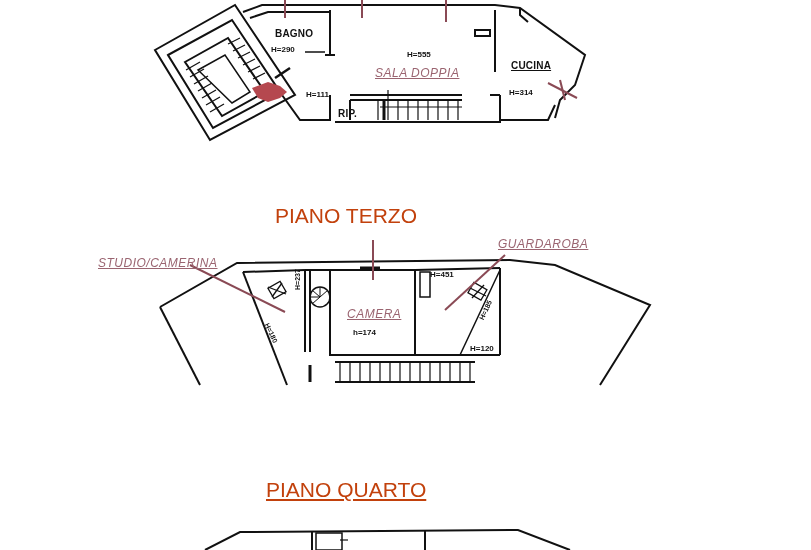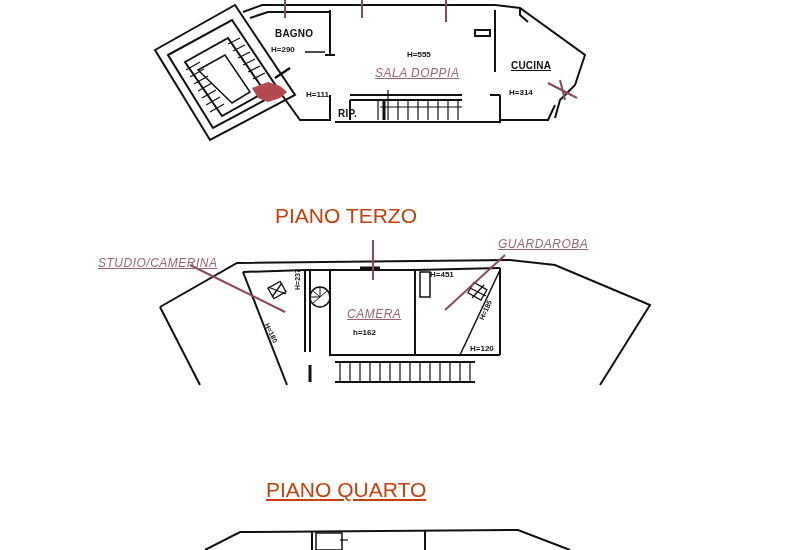--- a/index.html
+++ b/index.html
@@ -163,19 +163,19 @@
 <div class="lbl room" style="left:503px;top:60px;text-decoration:underline;">CUCINA</div>
 <div class="lbl h" style="left:509px;top:88px;">H=314</div>
 <div class="lbl h" style="left:306px;top:90px;">H=111</div>
 <div class="lbl room" style="left:330px;top:108px;text-align:center;">RIP.</div>
 
 <div class="lbl title" style="left:275px;top:204px;">PIANO TERZO</div>
 <div class="lbl annot" style="left:70px;top:256px;color:#9a6470;margin-left:28px;">STUDIO/CAMERINA</div>
 <div class="lbl h" style="left:294px;top:290px;transform:rotate(-90deg);transform-origin:left top;font-size:7px;">H=237</div>
 <div class="lbl h" style="left:270px;top:322px;transform:rotate(65deg);transform-origin:left top;font-size:7px;">H=180</div>
 <div class="lbl annot" style="left:347px;top:307px;color:#9a6470;">CAMERA</div>
-<div class="lbl h" style="left:353px;top:328px;">h=162</div>
+<div class="lbl h" style="left:353px;top:328px;">h=174</div>
 <div class="lbl annot" style="left:498px;top:237px;color:#9a6470;text-align:center;">GUARDAROBA</div>
 <div class="lbl h" style="left:430px;top:270px;">H=451</div>
 <div class="lbl h" style="left:478px;top:318px;transform:rotate(-65deg);transform-origin:left top;font-size:7px;">H=185</div>
 <div class="lbl h" style="left:470px;top:344px;">H=120</div>
 
 <div class="lbl title" style="left:266px;top:478px;text-decoration:underline;">PIANO QUARTO</div>
 
 </body></html>

